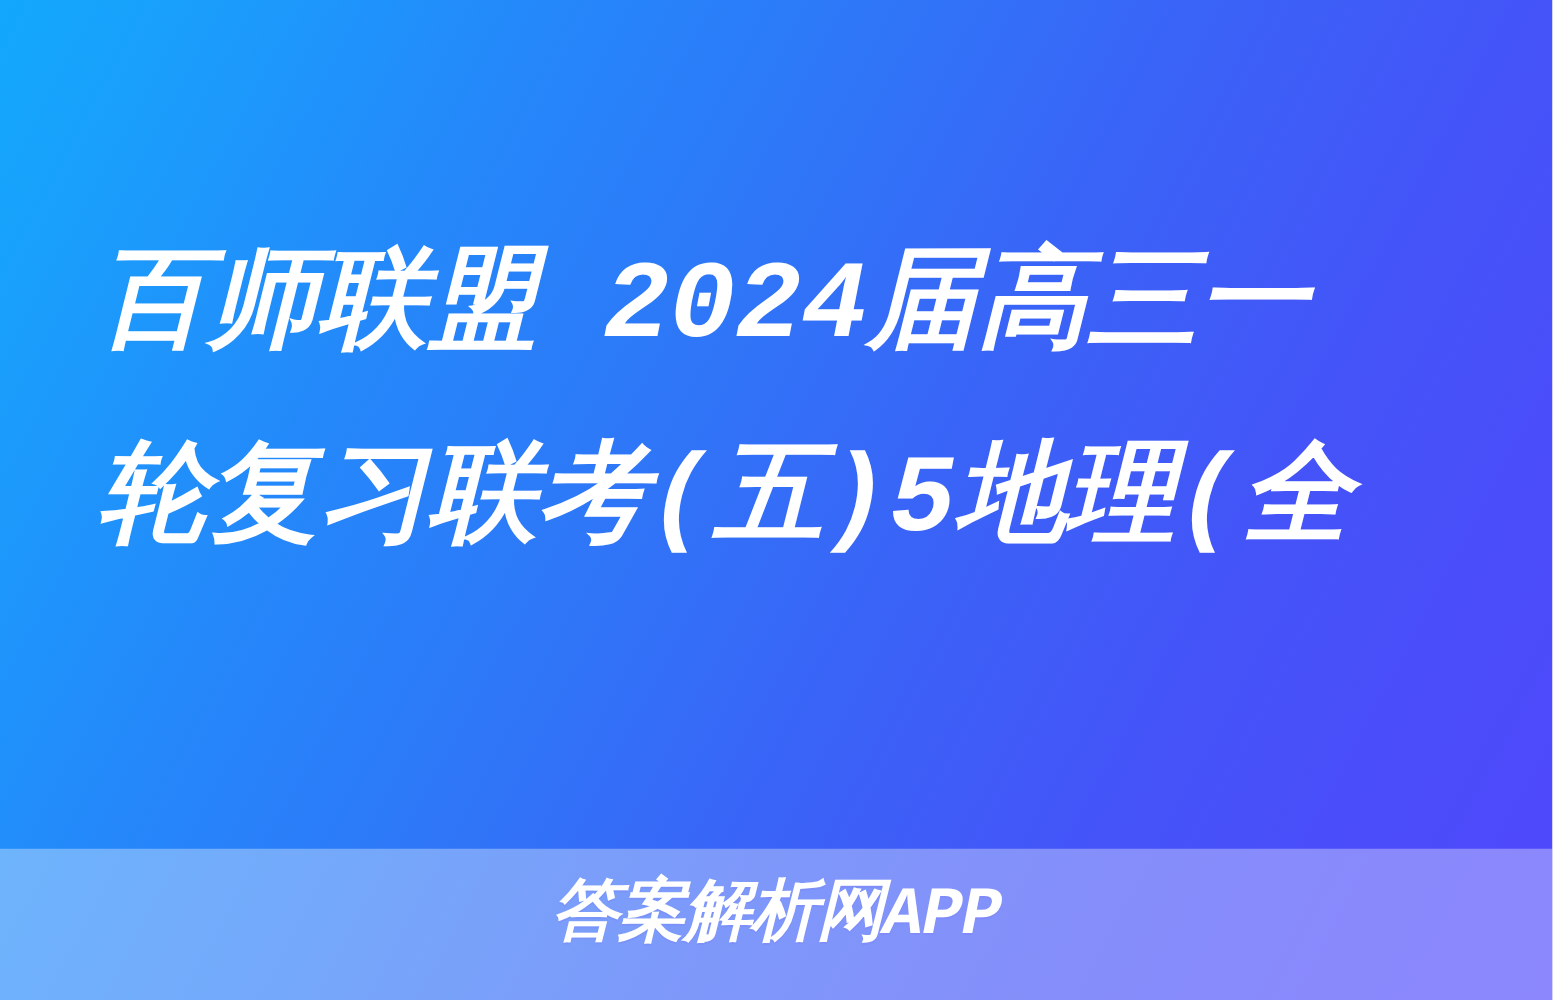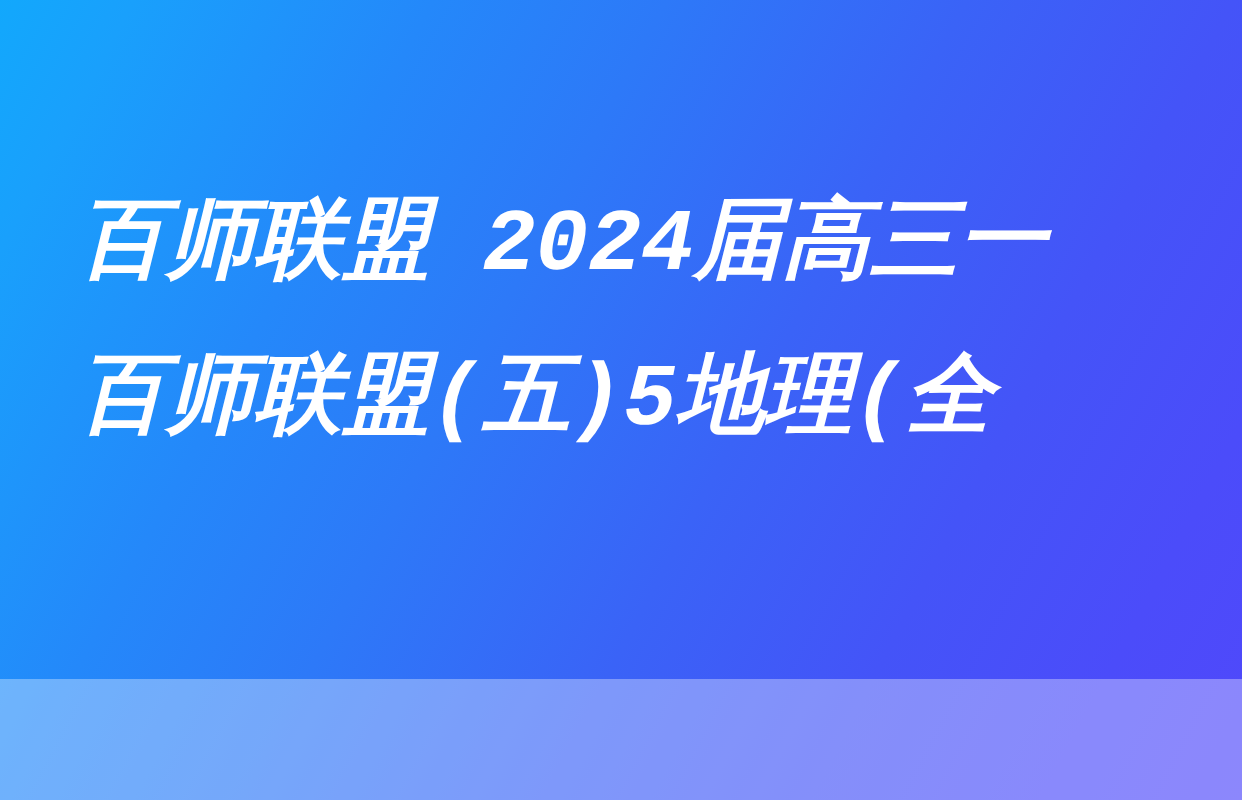--- a/index.html
+++ b/index.html
@@ -83,17 +83,20 @@
 </style>
 </head>
 <body>
 
 <div id="poster">
 
   <div id="bottom-band"></div>
 
   <div id="headline">
     <span class="hl-line">百师联盟 2024届高三一</span>
-    <span class="hl-line">百师联盟(五)5地理(全</span>
+    <span class="hl-line">轮复习联考(五)5地理(全</span>
   </div>
 
+  <div id="footer-wordmark">
+    <span>答案解析网APP</span>
+  </div>
 
 </div>
 
 </body></html>

